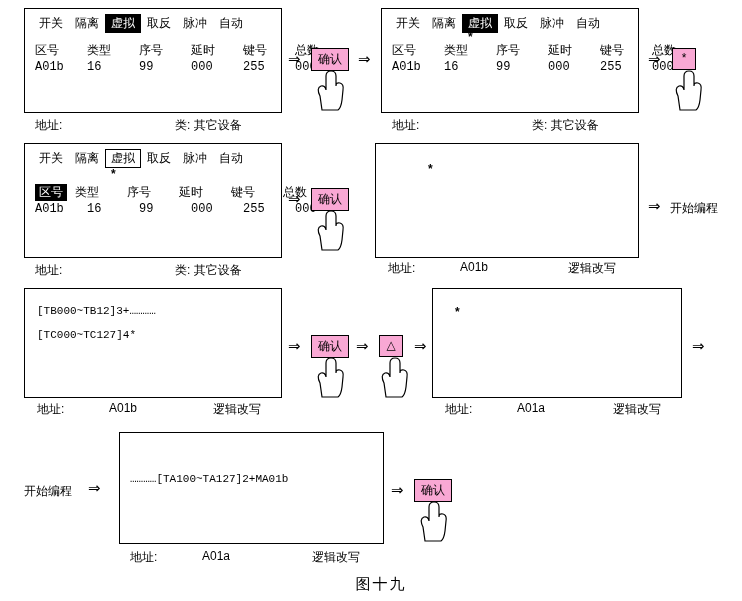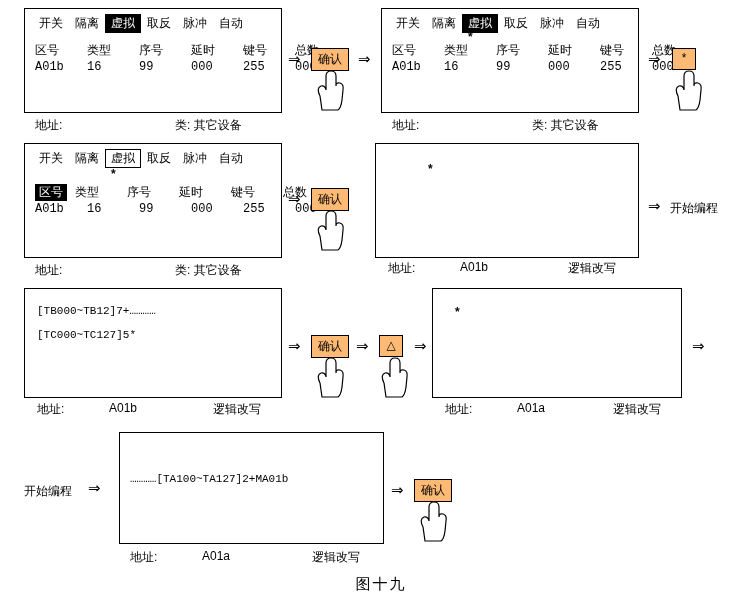--- a/index.html
+++ b/index.html
@@ -74,21 +74,21 @@
   .codeline{
     position:absolute;
     font-size:11px;
     font-family:"Liberation Mono","DejaVu Sans Mono",monospace;
     white-space:nowrap;
   }
   
   .keybtn{
     position:absolute;
     border:1px solid #000;
-    background:#fdba74;
+    background:#f9a8d4;
     font-size:12px;
     padding:2px 4px;
     text-align:center;
     white-space:nowrap;
     box-sizing:border-box;
   }
   .keybtn.sq{width:24px;height:22px;line-height:18px;padding:0;}
   
   .arrow{
     position:absolute;
@@ -235,22 +235,22 @@
     <span class="r" style="left:0;">地址:</span>
     <span class="r" style="left:72px;">A01b</span>
     <span class="r" style="left:180px;">逻辑改写</span>
   </div>
 </div>
 
 <div class="arrow" style="left:648px;top:199px;">⇒</div>
 <div class="lbl" style="left:670px;top:200px;">开始编程</div>
 
 <div class="panel" style="left:24px;top:288px;width:258px;height:110px;">
-  <div class="codeline" style="left:12px;top:16px;">[TB000~TB12]7+…………</div>
-  <div class="codeline" style="left:12px;top:40px;">[TC000~TC127]5*</div>
+  <div class="codeline" style="left:12px;top:16px;">[TB000~TB12]3+…………</div>
+  <div class="codeline" style="left:12px;top:40px;">[TC000~TC127]4*</div>
   <div class="addrrow" style="left:12px;top:82px;width:240px;">
     <span class="r" style="left:0;">地址:</span>
     <span class="r" style="left:72px;">A01b</span>
     <span class="r" style="left:176px;">逻辑改写</span>
   </div>
 </div>
 
 <div class="arrow" style="left:288px;top:339px;">⇒</div>
 <div class="keybtn" style="left:311px;top:335px;width:38px;">确认</div>
 <svg class="hand" style="left:314px;top:357px;" width="34" height="42" viewBox="0 0 34 42">

